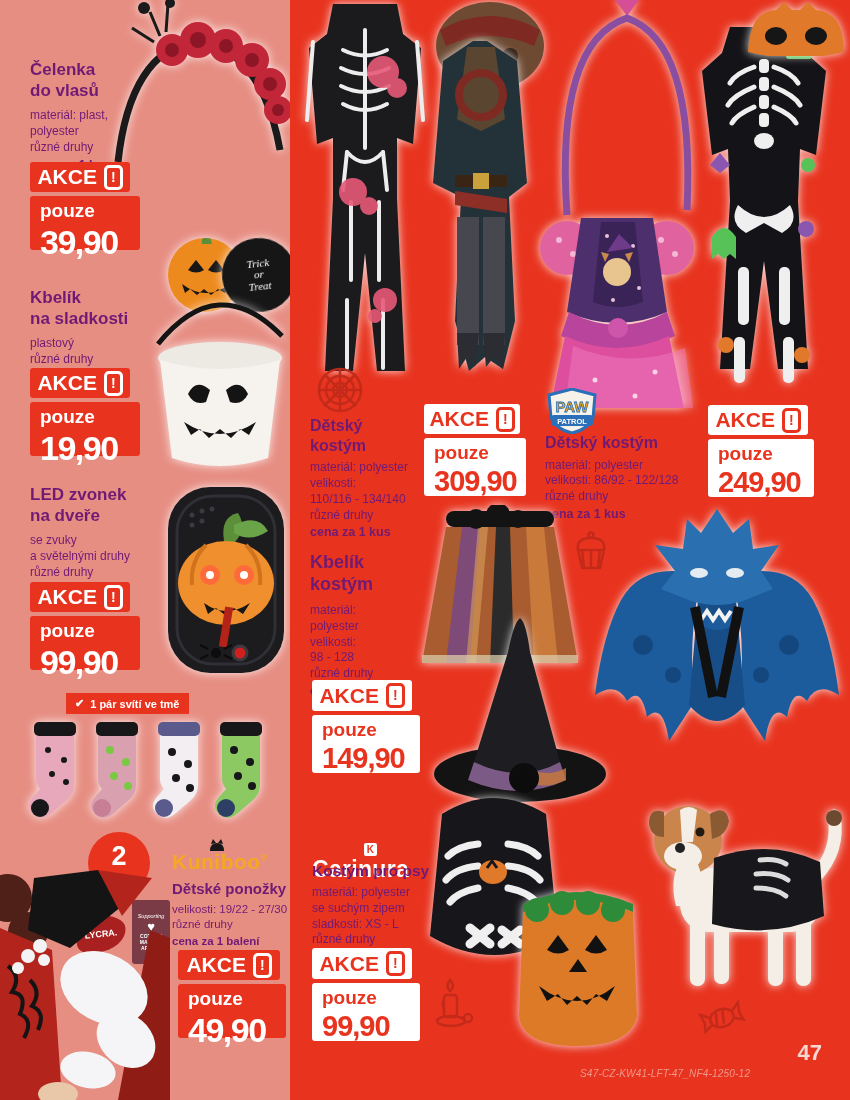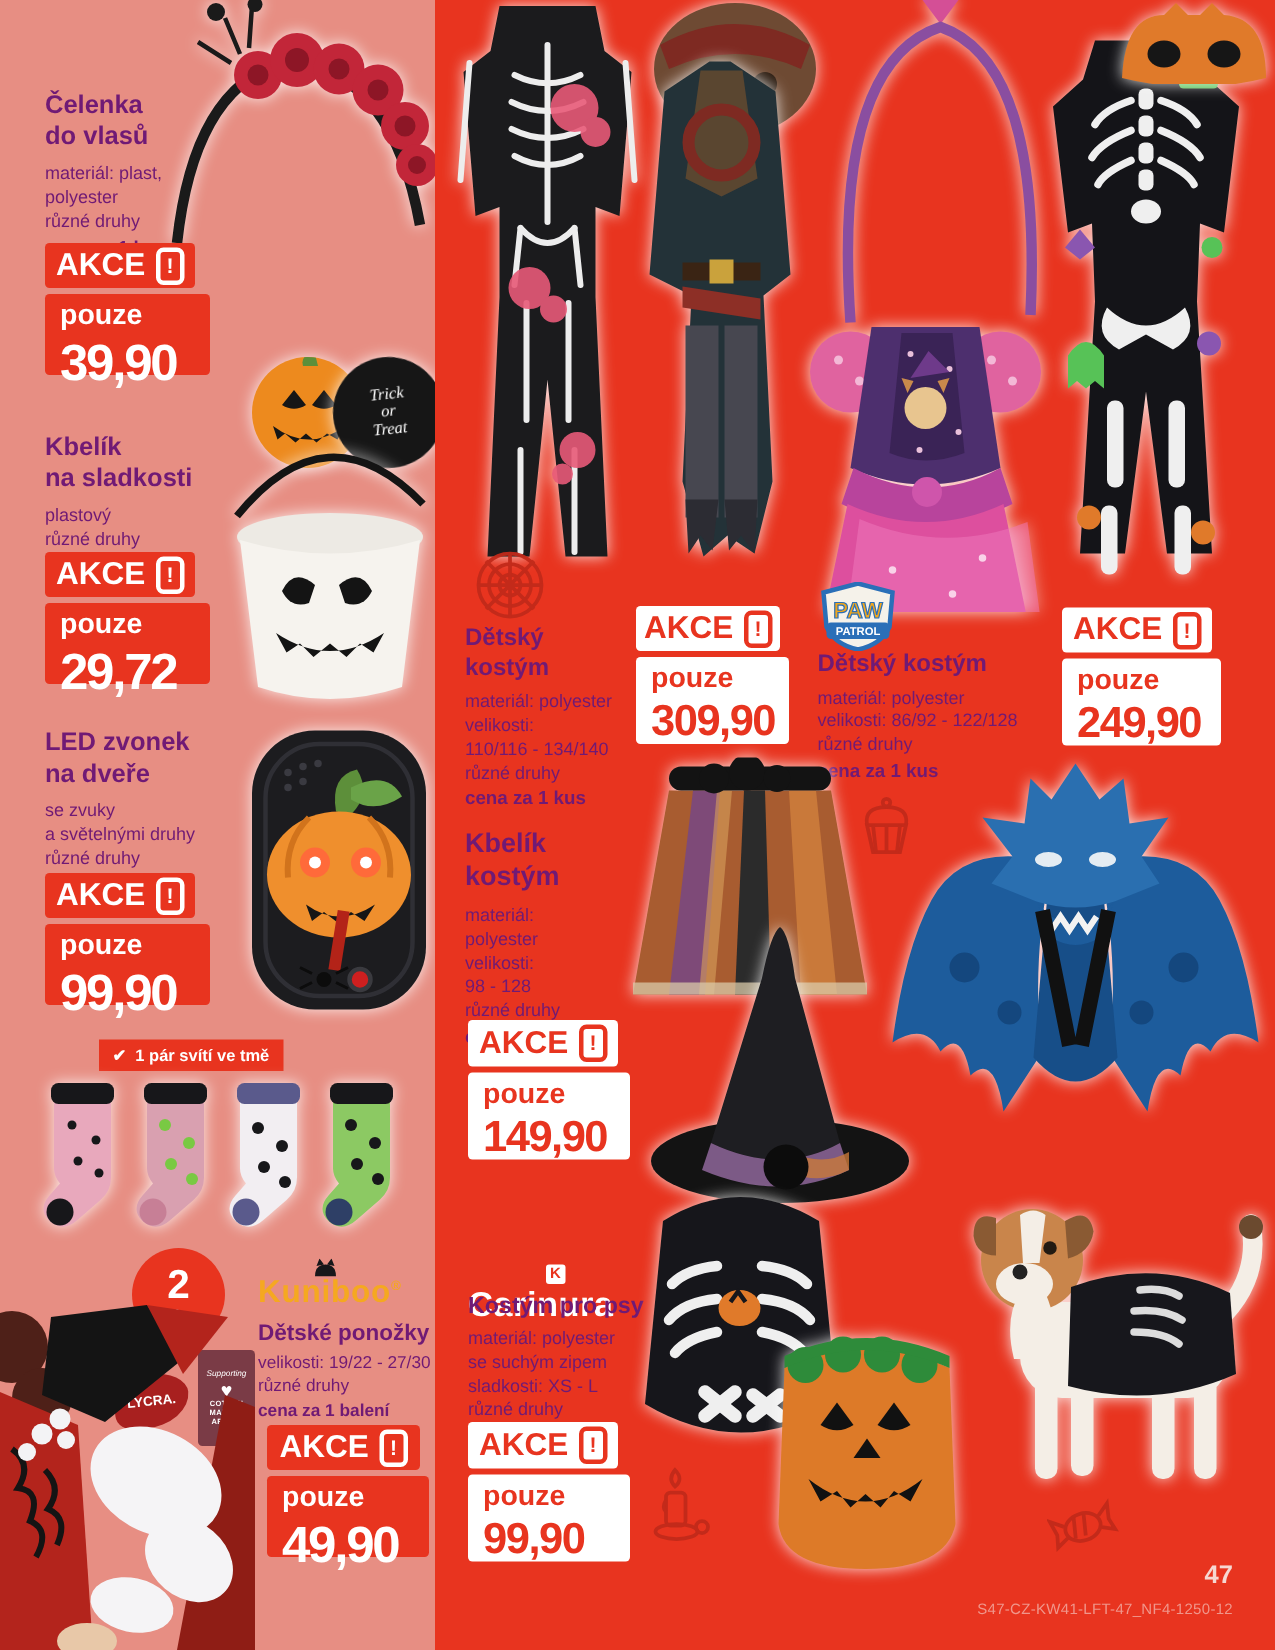--- a/index.html
+++ b/index.html
@@ -37,22 +37,22 @@
         align-items:center;justify-content:center;font-family:"Liberation Serif",serif;
         font-style:italic;font-size:11px;line-height:1.05;transform:rotate(-6deg);}
   .pumpkin-circle{border-radius:50%;background:#ed8a1e;overflow:hidden;}
   .lycra{background:#a8201f;color:#fff;font-size:9px;font-weight:700;display:flex;align-items:center;
         justify-content:center;border-radius:46% 54% 70% 30% / 55% 45% 68% 32%;transform:rotate(-6deg);}
   .cotton{background:#7a3b46;color:#fff;border-radius:3px;display:flex;flex-direction:column;
         align-items:center;justify-content:center;text-align:center;line-height:1.25;}
   .cotton .s1{font-size:5.5px;font-style:italic;}
   .cotton .hh{font-size:13px;line-height:1;}
   .cotton .s2{font-size:5px;font-weight:700;letter-spacing:.2px;}
-  .pageno{color:#f6d7d1;font-weight:700;font-size:17px;text-align:right;}
-  .fcode{color:#f0968b;font-size:10px;text-align:right;letter-spacing:.2px;}
+  .pageno{color:#f6d7d1;font-weight:700;font-size:22px;text-align:right;}
+  .fcode{color:#f0968b;font-size:10px;text-align:left;letter-spacing:.2px;font-style:italic;}
   .ph{filter:drop-shadow(0 0 5px rgba(255,255,255,.85));}
   .deco{opacity:.95;}
   svg{display:block;}
 </style>
 </head>
 <body>
 
 <div class="page">
 
   <div class="abs left-col"></div>
@@ -126,21 +126,21 @@
     <div class="d">plastový</div>
     <div class="d">různé druhy</div>
     <div class="u">cena za 1 kus</div>
   </div>
   <div class="akce redbox abs" style="left:30px;top:368px;width:100px;height:30px">
     <span>AKCE</span>
       <span class="excl">!</span>
   </div>
   <div class="pbox redbox abs" style="left:30px;top:402px;width:110px;height:54px">
     <span class="pz">pouze</span>
-    <span class="pr">29,72</span>
+    <span class="pr">19,90</span>
   </div>
 
   <svg class="abs ph" style="left:162px;top:483px" width="128" height="195" viewBox="0 0 128 195">
     <rect x="6" y="4" width="116" height="186" rx="42" fill="#1c1c1f"></rect>
     <rect x="15" y="13" width="98" height="168" rx="36" fill="none" stroke="#2f2f35" stroke-width="3"></rect>
     <g fill="#3a3a41">
       <circle cx="30" cy="32" r="2.5"></circle>
         <circle cx="40" cy="28" r="2.5"></circle>
         <circle cx="50" cy="26" r="2.5"></circle>
       <circle cx="30" cy="42" r="2.5"></circle>

